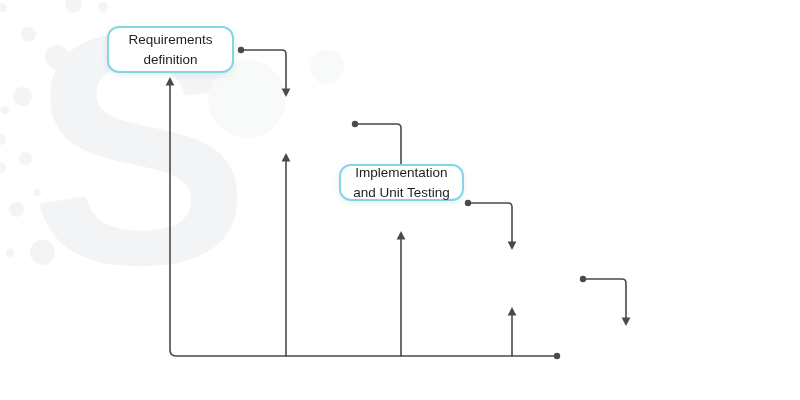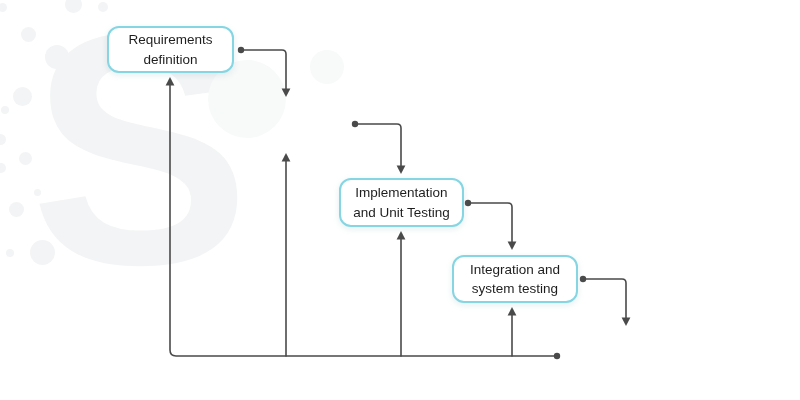--- a/index.html
+++ b/index.html
@@ -93,22 +93,18 @@
     <polygon points="401,231 396.6,239.5 405.4,239.5"></polygon>
 
     <path d="M512 356 V315"></path>
     <polygon points="512,307 507.6,315.5 516.4,315.5"></polygon>
   </svg>
 
   <div class="stage" style="left:107px;top:26px;width:127px;height:47px">
     <span class="stage-label">Requirements
 definition</span>
   </div>
-  <div class="stage" style="left:339px;top:178px;width:125px;height:49px">
+  <div class="stage" style="left:339px;top:164px;width:125px;height:37px">
     <span class="stage-label">Implementation
 and Unit Testing</span>
-  </div>
-  <div class="stage" style="left:452px;top:255px;width:126px;height:48px">
-    <span class="stage-label">Integration and
-system testing</span>
   </div>
 
 </div>
 
 </body></html>

